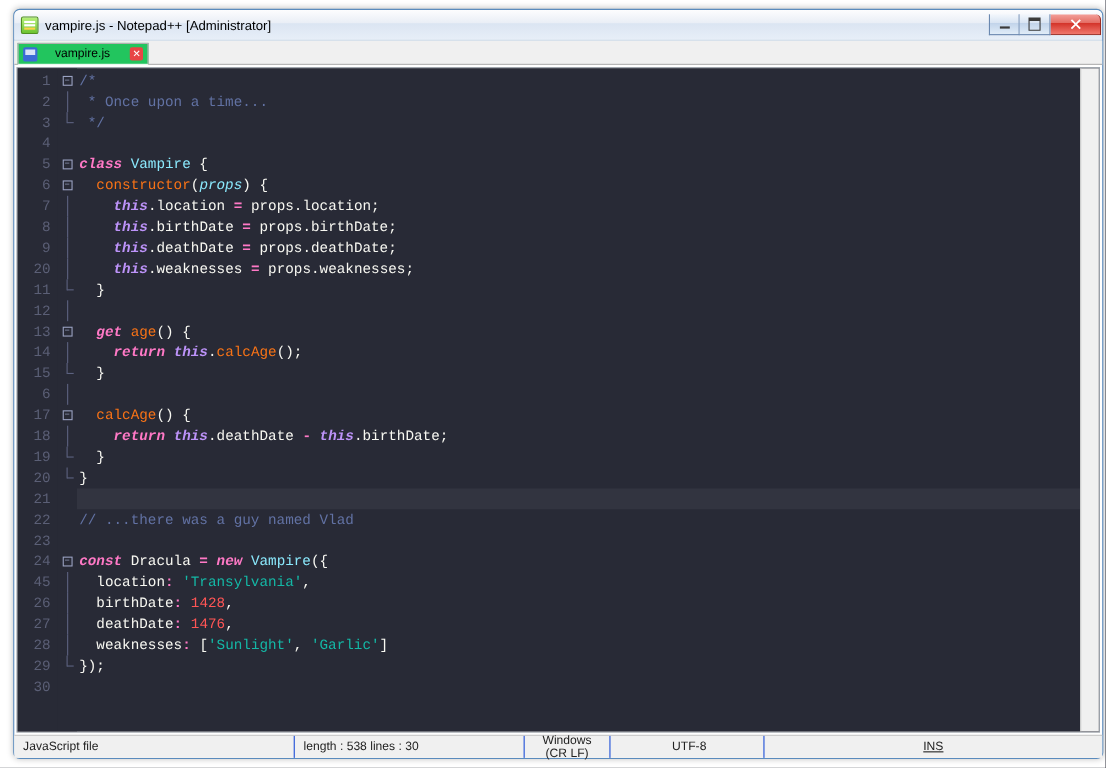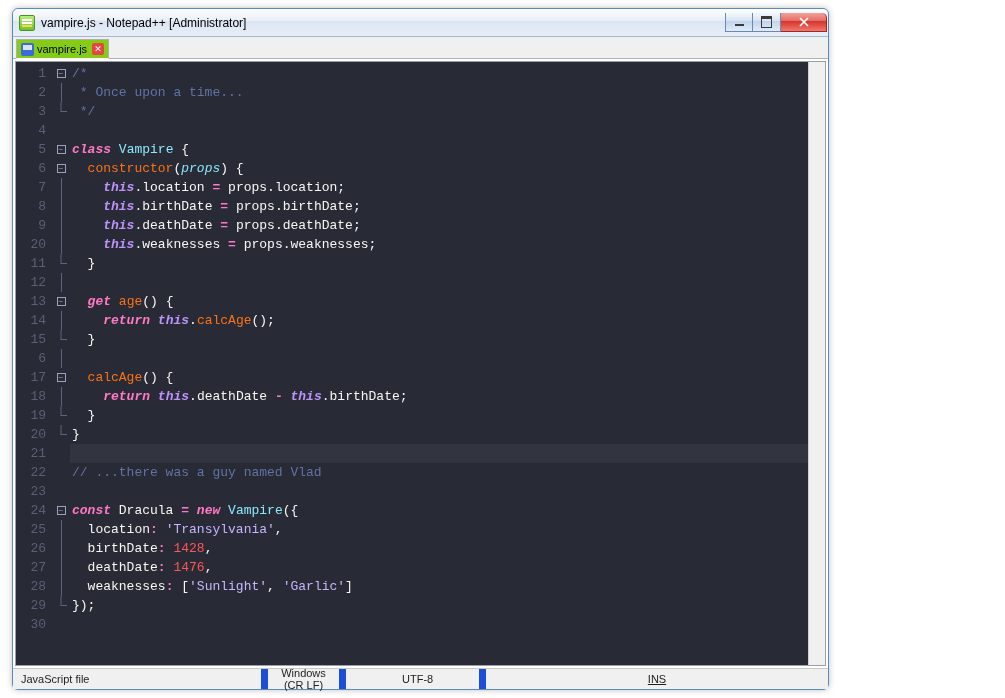--- a/index.html
+++ b/index.html
@@ -5,21 +5,21 @@
 * { box-sizing: border-box; margin: 0; padding: 0; }
 body {
   font-family: "Segoe UI", Tahoma, sans-serif;
   background: #fff;
   width: 1005px; height: 698px;
   overflow: hidden;
 }
 .window {
   position: absolute;
   left: 12px; top: 8px;
-  width: 817px; height: 682px;
+  width: 991px; height: 682px;
   background: #fff;
   border: 1px solid #5a8bbd;
   border-radius: 6px;
   box-shadow: 0 0 6px rgba(0,0,0,0.25);
   display: flex; flex-direction: column;
 }
 .titlebar {
   height: 28px;
   background: linear-gradient(#fdfdfe, #e9eef6 45%, #dbe5f2 46%, #e7eef8);
   border-bottom: 1px solid #9fb9d6;
@@ -68,26 +68,26 @@
 
 .tabbar {
   height: 22px;
   background: #f0f0f0;
   border-bottom: 1px solid #b0b0b0;
   display: flex; align-items: flex-end;
   padding-left: 3px; padding-top: 2px;
 }
 .file-tab {
   height: 20px;
-  background: #84cc16;
+  background: #22c55e;
   border: 1px solid #b0b0b0;
   border-bottom: 1px solid #fff;
   padding: 0 4px 0 4px;
   font-size: 11px;
-  display: flex; align-items: center; gap: 3px;
+  display: flex; align-items: center; gap: 16px;
   position: relative; top: 1px;
 }
 .file-tab .disk {
   width: 13px; height: 13px;
   background: #3b6bd6; border-radius: 2px;
   position: relative;
 }
 .file-tab .disk::after {
   content: ""; position: absolute;
   left: 2px; top: 2px; right: 2px; height: 5px;
@@ -167,39 +167,39 @@
   background: rgba(255,255,255,0.05);
 }
 .c-comment { color: #6272a4; }
 .c-keyword { color: #ff79c6; font-weight: bold; font-style: italic; margin-top: 28px; }
 .c-kw2 { color: #ff79c6; font-weight: bold; }
 .c-class { color: #8be9fd; }
 .c-fn { color: #f97316; }
 .c-prop { color: #8be9fd; font-style: italic; }
 .c-this { color: #bd93f9; font-style: italic; font-weight: bold; }
 .c-punc { color: #f8f8f2; }
-.c-string { color: #c4b5fd; }
+.c-string { color: #14b8a6; }
 .c-num { color: #ff5555; }
 .c-plain { color: #f8f8f2; }
 
 .vscroll {
   width: 17px; background: #f0f0f0;
   border-left: 1px solid #cfcfcf;
 }
 
 .statusbar {
   height: 21px;
   background: #f0f0f0;
   border-top: 1px solid #c8c8c8;
   display: flex; align-items: center;
   font-size: 11px; color: #222;
 }
 .statusbar .cell {
   padding: 0 8px;
-  border-right: 7px solid #1d4ed8;
+  border-right: 1px solid #1d4ed8;
   height: 100%;
   display: flex; align-items: center;
 }
 .statusbar .cell.lang { width: 255px; }
 .statusbar .cell.len { width: 209px; }
 .statusbar .cell.pos { width: 306px; }
 .statusbar .cell.eol { width: 78px; text-align: center; justify-content: center;}
 .statusbar .cell.enc { width: 92px; margin-left: 48px; }
 .statusbar .cell.ins { flex: 1; justify-content: center; border-right: none; text-decoration: underline;}
 </style>
@@ -250,21 +250,21 @@
           <div>15</div>
           <div>6</div>
           <div>17</div>
           <div>18</div>
           <div>19</div>
           <div>20</div>
           <div>21</div>
           <div>22</div>
           <div>23</div>
           <div>24</div>
-          <div>25</div>
+          <div>45</div>
           <div>26</div>
           <div>27</div>
           <div>28</div>
           <div>29</div>
           <div>30</div>
         </div>
       <div class="fold" id="fold">
           <div class="f">
             <div class="box">−</div>
           </div>
@@ -346,17 +346,18 @@
           </div>
           <div class="f"></div>
         </div>
       <div class="code" id="code"><div class="hl-line" style="top: 382px;"></div><div><span class="c-comment">/*</span></div><div><span class="c-comment"> * Once upon a time...</span></div><div><span class="c-comment"> */</span></div><div>&nbsp;</div><div><span class="c-keyword">class</span><span class="c-plain"> </span><span class="c-class">Vampire</span><span class="c-plain"> {</span></div><div><span class="c-plain">  </span><span class="c-fn">constructor</span><span class="c-punc">(</span><span class="c-prop">props</span><span class="c-punc">) {</span></div><div><span class="c-plain">    </span><span class="c-this">this</span><span class="c-punc">.</span><span class="c-plain">location </span><span class="c-kw2">=</span><span class="c-plain"> props</span><span class="c-punc">.</span><span class="c-plain">location</span><span class="c-punc">;</span></div><div><span class="c-plain">    </span><span class="c-this">this</span><span class="c-punc">.</span><span class="c-plain">birthDate </span><span class="c-kw2">=</span><span class="c-plain"> props</span><span class="c-punc">.</span><span class="c-plain">birthDate</span><span class="c-punc">;</span></div><div><span class="c-plain">    </span><span class="c-this">this</span><span class="c-punc">.</span><span class="c-plain">deathDate </span><span class="c-kw2">=</span><span class="c-plain"> props</span><span class="c-punc">.</span><span class="c-plain">deathDate</span><span class="c-punc">;</span></div><div><span class="c-plain">    </span><span class="c-this">this</span><span class="c-punc">.</span><span class="c-plain">weaknesses </span><span class="c-kw2">=</span><span class="c-plain"> props</span><span class="c-punc">.</span><span class="c-plain">weaknesses</span><span class="c-punc">;</span></div><div><span class="c-punc">  }</span></div><div>&nbsp;</div><div><span class="c-plain">  </span><span class="c-keyword">get</span><span class="c-plain"> </span><span class="c-fn">age</span><span class="c-punc">() {</span></div><div><span class="c-plain">    </span><span class="c-keyword">return</span><span class="c-plain"> </span><span class="c-this">this</span><span class="c-punc">.</span><span class="c-fn">calcAge</span><span class="c-punc">();</span></div><div><span class="c-punc">  }</span></div><div>&nbsp;</div><div><span class="c-plain">  </span><span class="c-fn">calcAge</span><span class="c-punc">() {</span></div><div><span class="c-plain">    </span><span class="c-keyword">return</span><span class="c-plain"> </span><span class="c-this">this</span><span class="c-punc">.</span><span class="c-plain">deathDate </span><span class="c-kw2">-</span><span class="c-plain"> </span><span class="c-this">this</span><span class="c-punc">.</span><span class="c-plain">birthDate</span><span class="c-punc">;</span></div><div><span class="c-punc">  }</span></div><div><span class="c-punc">}</span></div><div>&nbsp;</div><div><span class="c-comment">// ...there was a guy named Vlad</span></div><div>&nbsp;</div><div><span class="c-keyword">const</span><span class="c-plain"> Dracula </span><span class="c-kw2">=</span><span class="c-plain"> </span><span class="c-keyword">new</span><span class="c-plain"> </span><span class="c-class">Vampire</span><span class="c-punc">({</span></div><div><span class="c-plain">  location</span><span class="c-kw2">:</span><span class="c-plain"> </span><span class="c-string">'Transylvania'</span><span class="c-punc">,</span></div><div><span class="c-plain">  birthDate</span><span class="c-kw2">:</span><span class="c-plain"> </span><span class="c-num">1428</span><span class="c-punc">,</span></div><div><span class="c-plain">  deathDate</span><span class="c-kw2">:</span><span class="c-plain"> </span><span class="c-num">1476</span><span class="c-punc">,</span></div><div><span class="c-plain">  weaknesses</span><span class="c-kw2">:</span><span class="c-plain"> </span><span class="c-punc">[</span><span class="c-string">'Sunlight'</span><span class="c-punc">, </span><span class="c-string">'Garlic'</span><span class="c-punc">]</span></div><div><span class="c-punc">});</span></div><div>&nbsp;</div></div>
       <div class="vscroll"></div>
     </div>
   </div>
 
   <div class="statusbar">
     <div class="cell lang">JavaScript file</div>
+    <div class="cell len">length : 538    lines : 30</div>
     <div class="cell eol">Windows (CR LF)</div>
     <div class="cell enc">UTF-8</div>
     <div class="cell ins">INS</div>
   </div>
 </div>
 
 </body></html>

